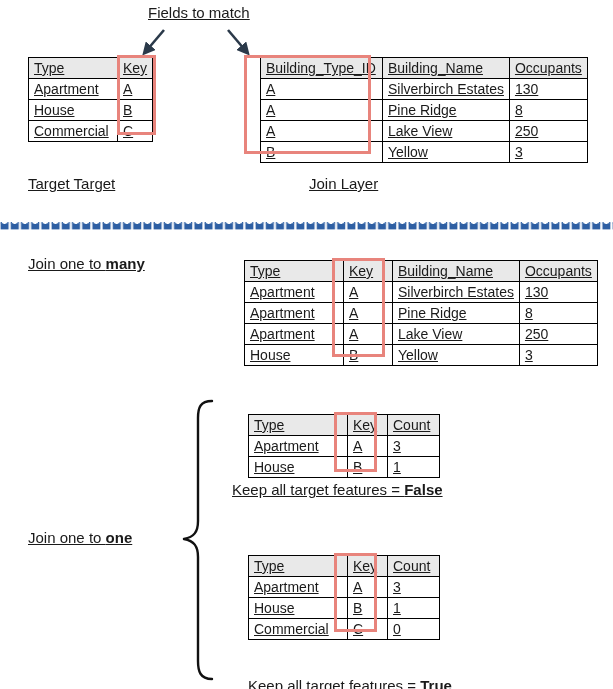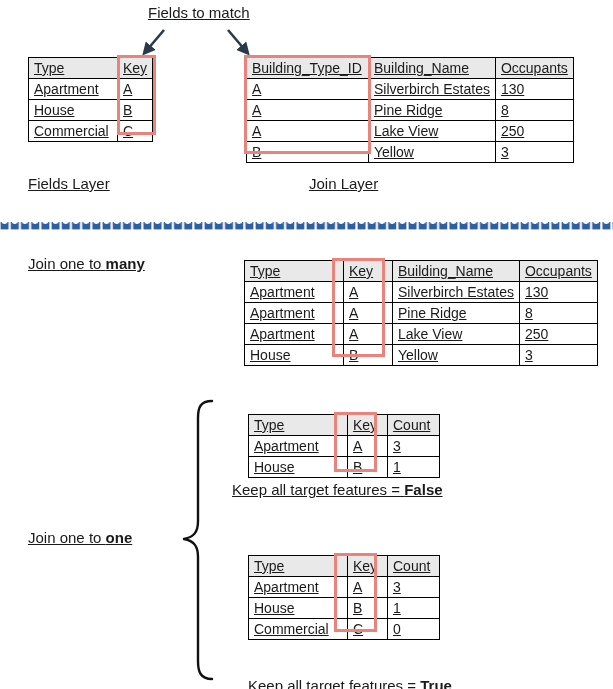--- a/index.html
+++ b/index.html
@@ -105,23 +105,23 @@
       </tr>
       <tr>
         <td>Commercial</td>
         <td>C</td>
       </tr>
     </tbody>
   </table>
 </div>
 <div class="hl" style="left:117px;top:55px;width:39px;height:80px;"></div>
 
-<div class="abs lbl lbl-big" style="left:28px;top:175px;">Fields Layer</div>
-
-<div class="abs" style="left:246px;top:57px;">
+<div class="abs lbl lbl-big" style="left:28px;top:175px;">Target Target</div>
+
+<div class="abs" style="left:260px;top:57px;">
   <table class="tbl">
     <thead>
       <tr>
         <th style="width:111px;">Building_Type_ID</th>
         <th style="width:113px;">Building_Name</th>
         <th style="width:66px;">Occupants</th>
       </tr>
     </thead>
     <tbody>
       <tr>

